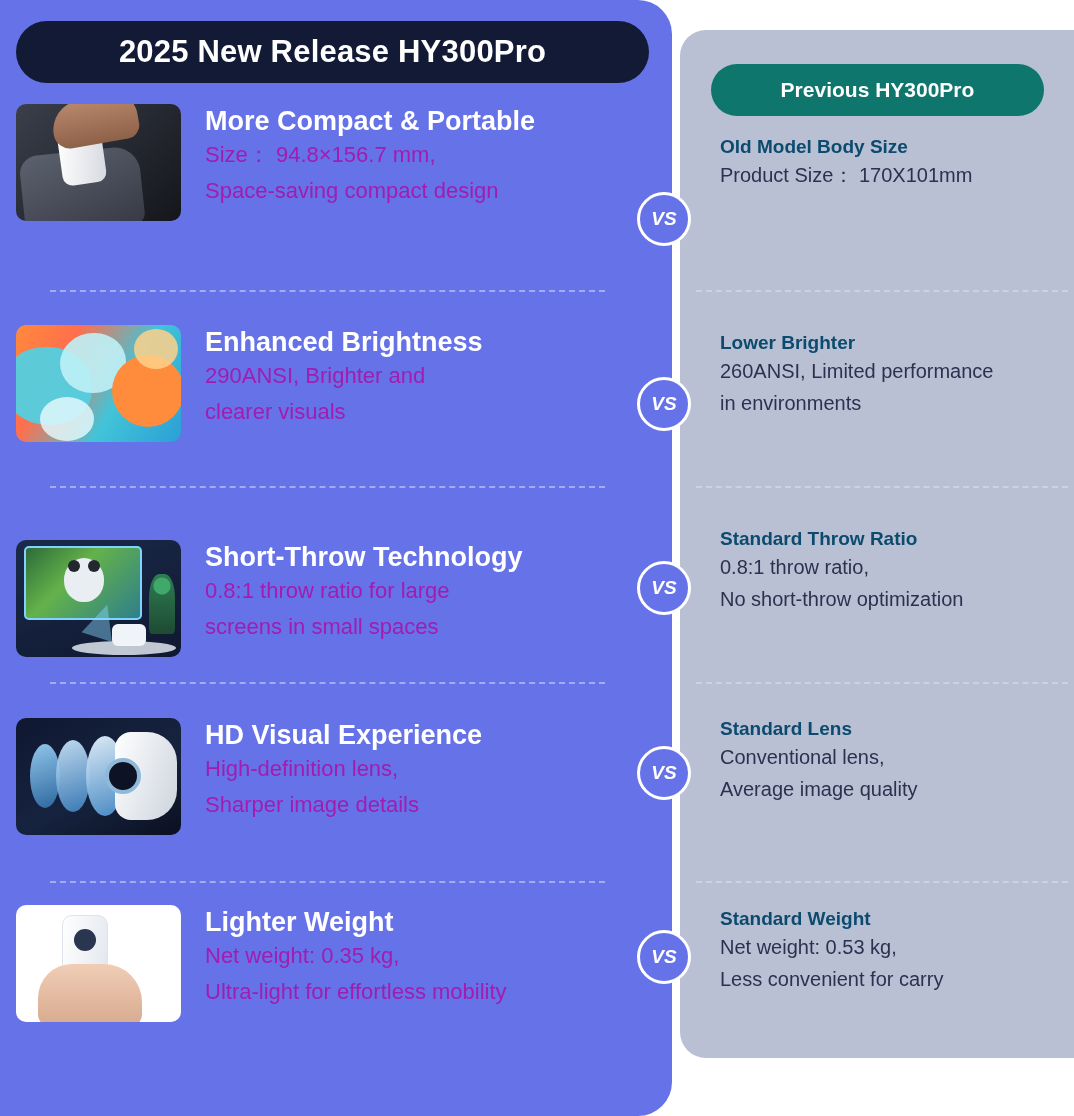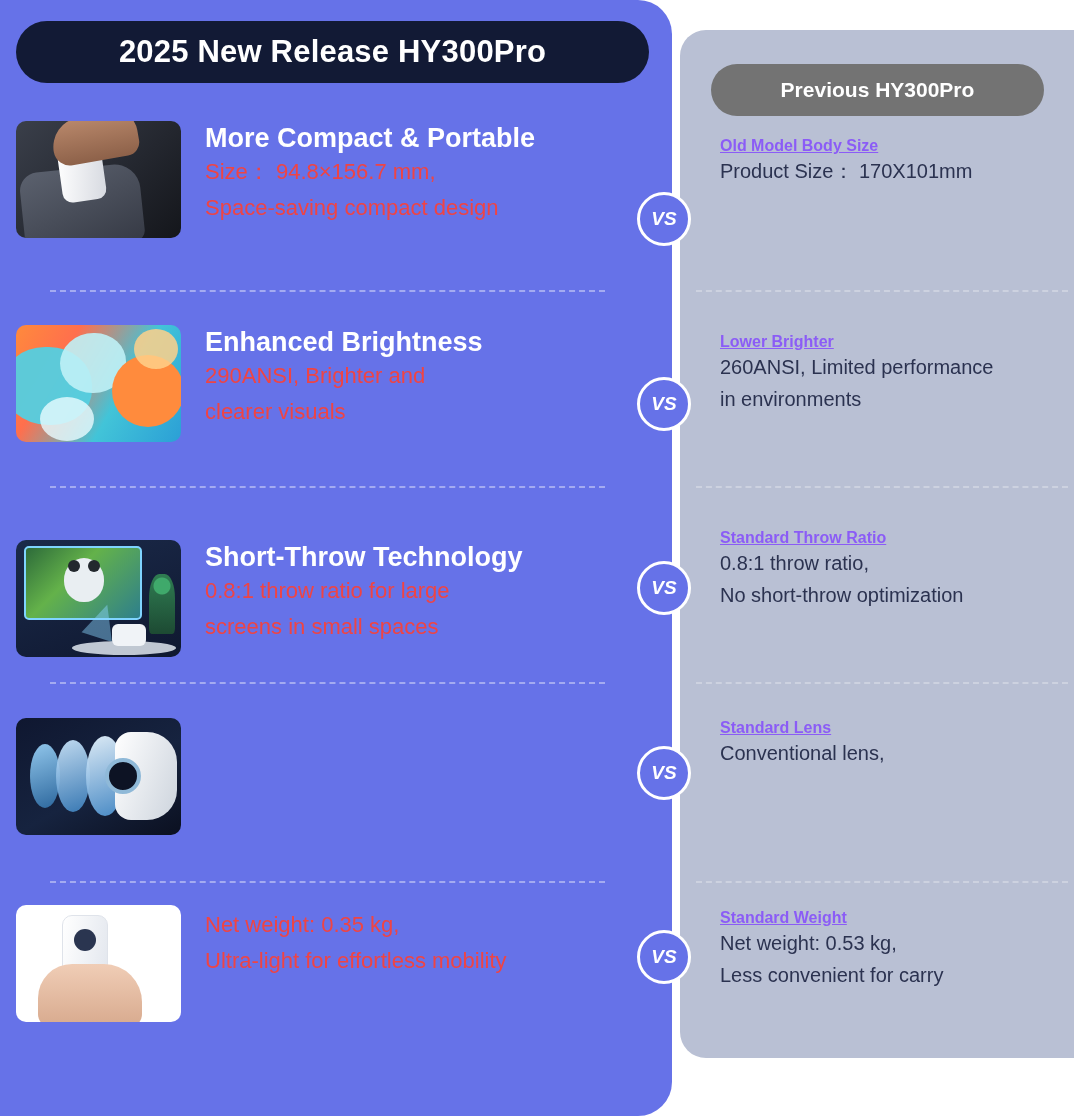--- a/index.html
+++ b/index.html
@@ -58,21 +58,21 @@
     font-weight: bold;
     letter-spacing: 0.2px;
     text-align: center;
   }
   .old-badge {
     position: absolute;
     left: 711px;
     top: 64px;
     width: 333px;
     height: 52px;
-    background: #737373;
+    background: #0f766e;
     border-radius: 26px;
     display: flex;
     align-items: center;
     justify-content: center;
   }
   .old-badge-text {
     color: #ffffff;
     font-size: 21px;
     font-weight: bold;
   }
@@ -98,39 +98,38 @@
     padding-top: 2px;
   }
   .title-new {
     color: #ffffff;
     font-size: 27px;
     font-weight: bold;
     line-height: 1.15;
     white-space: nowrap;
   }
   .desc-new {
-    color: #ef4444;
+    color: #a21caf;
     font-size: 22px;
     line-height: 1.62;
     font-weight: 300;
     white-space: nowrap;
   }
 
   .row-right {
     position: absolute;
     left: 720px;
     width: 340px;
   }
   .title-old {
-    color: #8b5cf6;
-    font-size: 16px;
+    color: #0c4a6e;
+    font-size: 19px;
     font-weight: bold;
     line-height: 1.2;
     white-space: nowrap;
-    text-decoration: underline;
   }
   .desc-old {
     color: #2b3250;
     font-size: 20px;
     line-height: 1.6;
     font-weight: 300;
     white-space: nowrap;
   }
 
   
@@ -233,21 +232,21 @@
 
   <div class="left-panel"></div>
 
   <div class="new-badge">
     <span class="new-badge-text">2025 New Release HY300Pro</span>
   </div>
   <div class="old-badge">
     <span class="old-badge-text">Previous HY300Pro</span>
   </div>
 
-  <div class="row-left" style="top:121px;">
+  <div class="row-left" style="top:104px;">
     <div class="thumb art1">
       <div class="bag"></div>
         <div class="proj"></div>
         <div class="hand"></div>
     </div>
     <div class="row-text">
       <div class="title-new">More Compact &amp; Portable</div>
       <div class="desc-new">Size： 94.8×156.7 mm,</div>
       <div class="desc-new">Space-saving compact design</div>
     </div>
@@ -319,39 +318,46 @@
   <div class="divider-right" style="top:682px;"></div>
 
   <div class="row-left" style="top:718px;">
     <div class="thumb art4">
       <div class="l1"></div>
         <div class="l2"></div>
         <div class="l3"></div>
         <div class="body"></div>
         <div class="lensring"></div>
     </div>
+    <div class="row-text">
+      <div class="title-new">HD Visual Experience</div>
+      <div class="desc-new">High-definition lens,</div>
+      <div class="desc-new">Sharper image details</div>
+    </div>
   </div>
   <div class="row-right" style="top:718px;">
     <div class="title-old">Standard Lens</div>
     <div class="desc-old">Conventional lens,</div>
+    <div class="desc-old">Average image quality</div>
   </div>
   <div class="vs" style="top:746px;">
     <span>VS</span>
   </div>
 
   <div class="divider-left" style="top:881px;"></div>
   <div class="divider-right" style="top:881px;"></div>
 
   <div class="row-left" style="top:905px;">
     <div class="thumb art5">
       <div class="proj2"></div>
         <div class="lens2"></div>
         <div class="hand2"></div>
     </div>
     <div class="row-text">
+      <div class="title-new">Lighter Weight</div>
       <div class="desc-new">Net weight: 0.35 kg,</div>
       <div class="desc-new">Ultra-light for effortless mobility</div>
     </div>
   </div>
   <div class="row-right" style="top:908px;">
     <div class="title-old">Standard Weight</div>
     <div class="desc-old">Net weight: 0.53 kg,</div>
     <div class="desc-old">Less convenient for carry</div>
   </div>
   <div class="vs" style="top:930px;">

